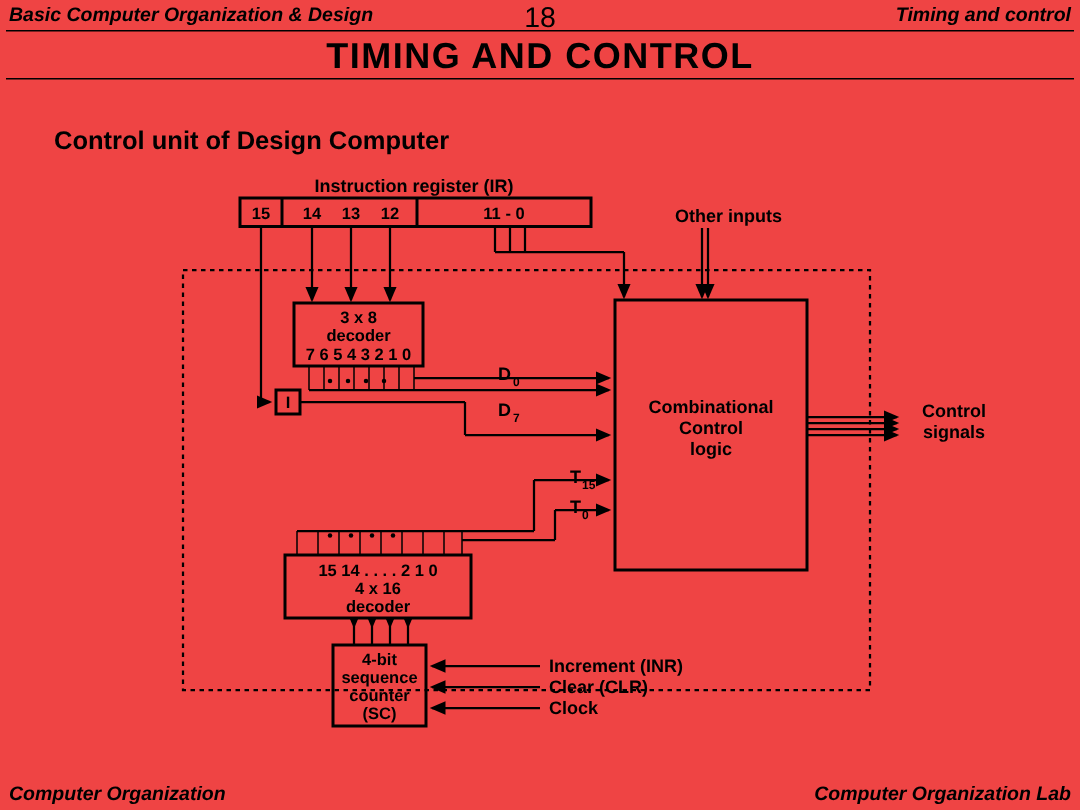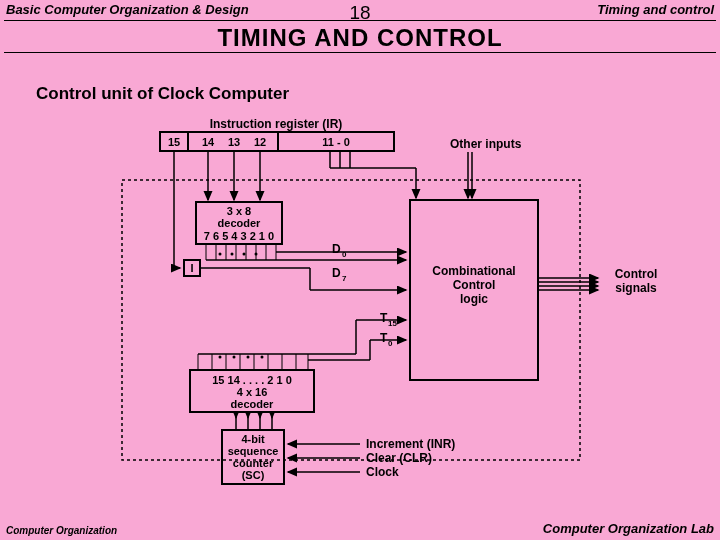--- a/index.html
+++ b/index.html
@@ -1,43 +1,43 @@
 <!DOCTYPE html>
 <html><head>
 <meta charset="utf-8">
 <style>
 html,body{margin:0;padding:0;font-family:Arial,Helvetica,sans-serif}
-.page{width:720px;height:540px;position:relative;background:#f9a8d4;box-sizing:border-box}
+.page{width:720px;height:540px;position:relative;background:#ef4444;box-sizing:border-box}
 .hdr-l{position:absolute;left:6px;top:2px;font-size:13px;font-style:italic;font-weight:bold}
 .hdr-c{position:absolute;left:50%;top:2px;transform:translateX(-50%);font-size:19px}
 .hdr-r{position:absolute;right:6px;top:2px;font-size:13px;font-style:italic;font-weight:bold}
 .rule{position:absolute;left:4px;right:4px;top:20px;border-top:1.5px solid #000}
 .rule2{position:absolute;left:4px;right:4px;top:52px;border-top:1.5px solid #000}
 .title{position:absolute;left:50%;top:24px;transform:translateX(-50%);font-size:24px;font-weight:bold;letter-spacing:1px}
 .sect{position:absolute;left:36px;top:84px;font-size:17px;font-weight:bold}
-.ftr-l{position:absolute;left:6px;bottom:4px;font-size:10px;font-style:italic;font-weight:bold}
+.ftr-l{position:absolute;left:6px;bottom:4px;font-size:13px;font-style:italic;font-weight:bold}
 .ftr-r{position:absolute;right:6px;bottom:4px;font-size:13px;font-style:italic;font-weight:bold}
 svg{position:absolute;left:0;top:0}
 text{font-family:Arial,Helvetica,sans-serif}
 .b{font-weight:bold}
 .lab{font-size:11px}
 .lab2{font-size:12px}
 .sub{font-size:8px}
 </style>
 </head>
 <body>
 
 <div class="page">
 <div class="hdr-l">Basic Computer Organization &amp; Design</div>
 <div class="hdr-c">18</div>
 <div class="hdr-r">Timing and control</div>
 <div class="rule"></div>
 <div class="title">TIMING  AND  CONTROL</div>
 <div class="rule2"></div>
-<div class="sect">Control unit of Clock Computer</div>
+<div class="sect">Control unit of Design Computer</div>
 <div class="ftr-l">Computer Organization</div>
 <div class="ftr-r">Computer Organization Lab</div>
 
 <svg width="720" height="540">
 <defs>
 <marker id="ah" markerWidth="8" markerHeight="8" refX="6" refY="3" orient="auto">
           <path d="M0,0 L7,3 L0,6 Z" fill="#000"></path>
         </marker>
 </defs>
 

